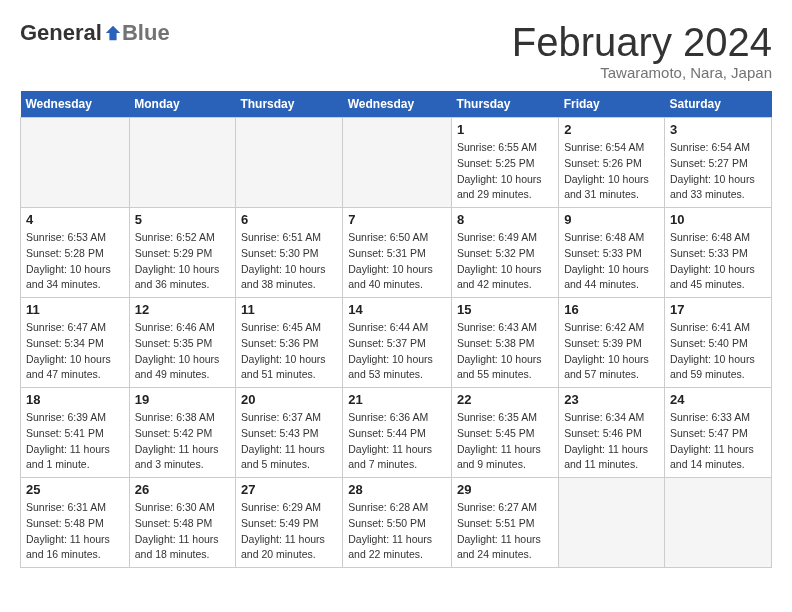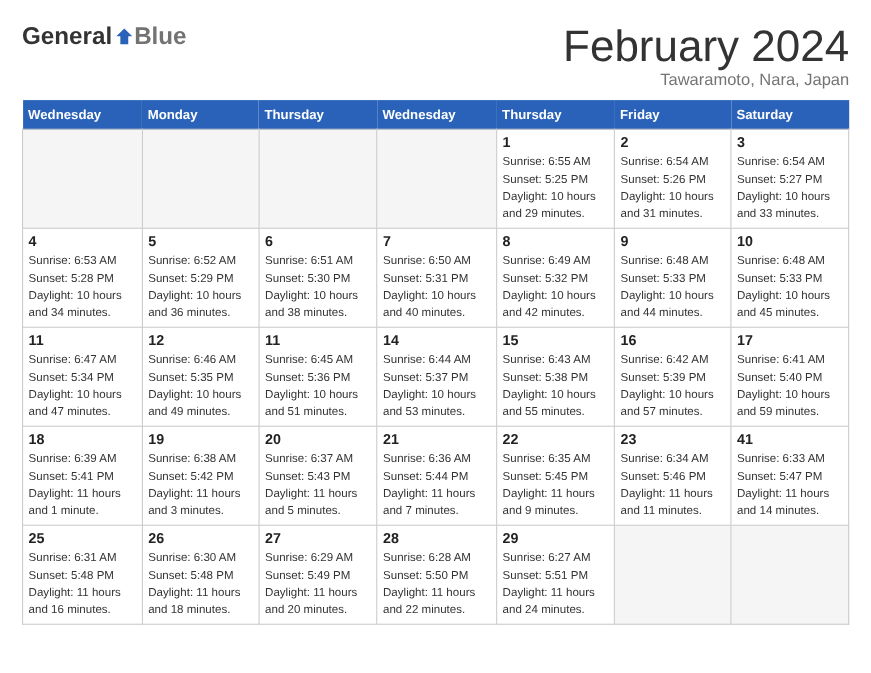--- a/index.html
+++ b/index.html
@@ -218,21 +218,21 @@
         </td>
         <td>
           <div class="day-num">22</div>
           <div class="day-info">Sunrise: 6:35 AM<br>Sunset: 5:45 PM<br>Daylight: 11 hours and 9 minutes.</div>
         </td>
         <td>
           <div class="day-num">23</div>
           <div class="day-info">Sunrise: 6:34 AM<br>Sunset: 5:46 PM<br>Daylight: 11 hours and 11 minutes.</div>
         </td>
         <td>
-          <div class="day-num">41</div>
+          <div class="day-num">24</div>
           <div class="day-info">Sunrise: 6:33 AM<br>Sunset: 5:47 PM<br>Daylight: 11 hours and 14 minutes.</div>
         </td>
       </tr>
       <tr>
         <td>
           <div class="day-num">25</div>
           <div class="day-info">Sunrise: 6:31 AM<br>Sunset: 5:48 PM<br>Daylight: 11 hours and 16 minutes.</div>
         </td>
         <td>
           <div class="day-num">26</div>

